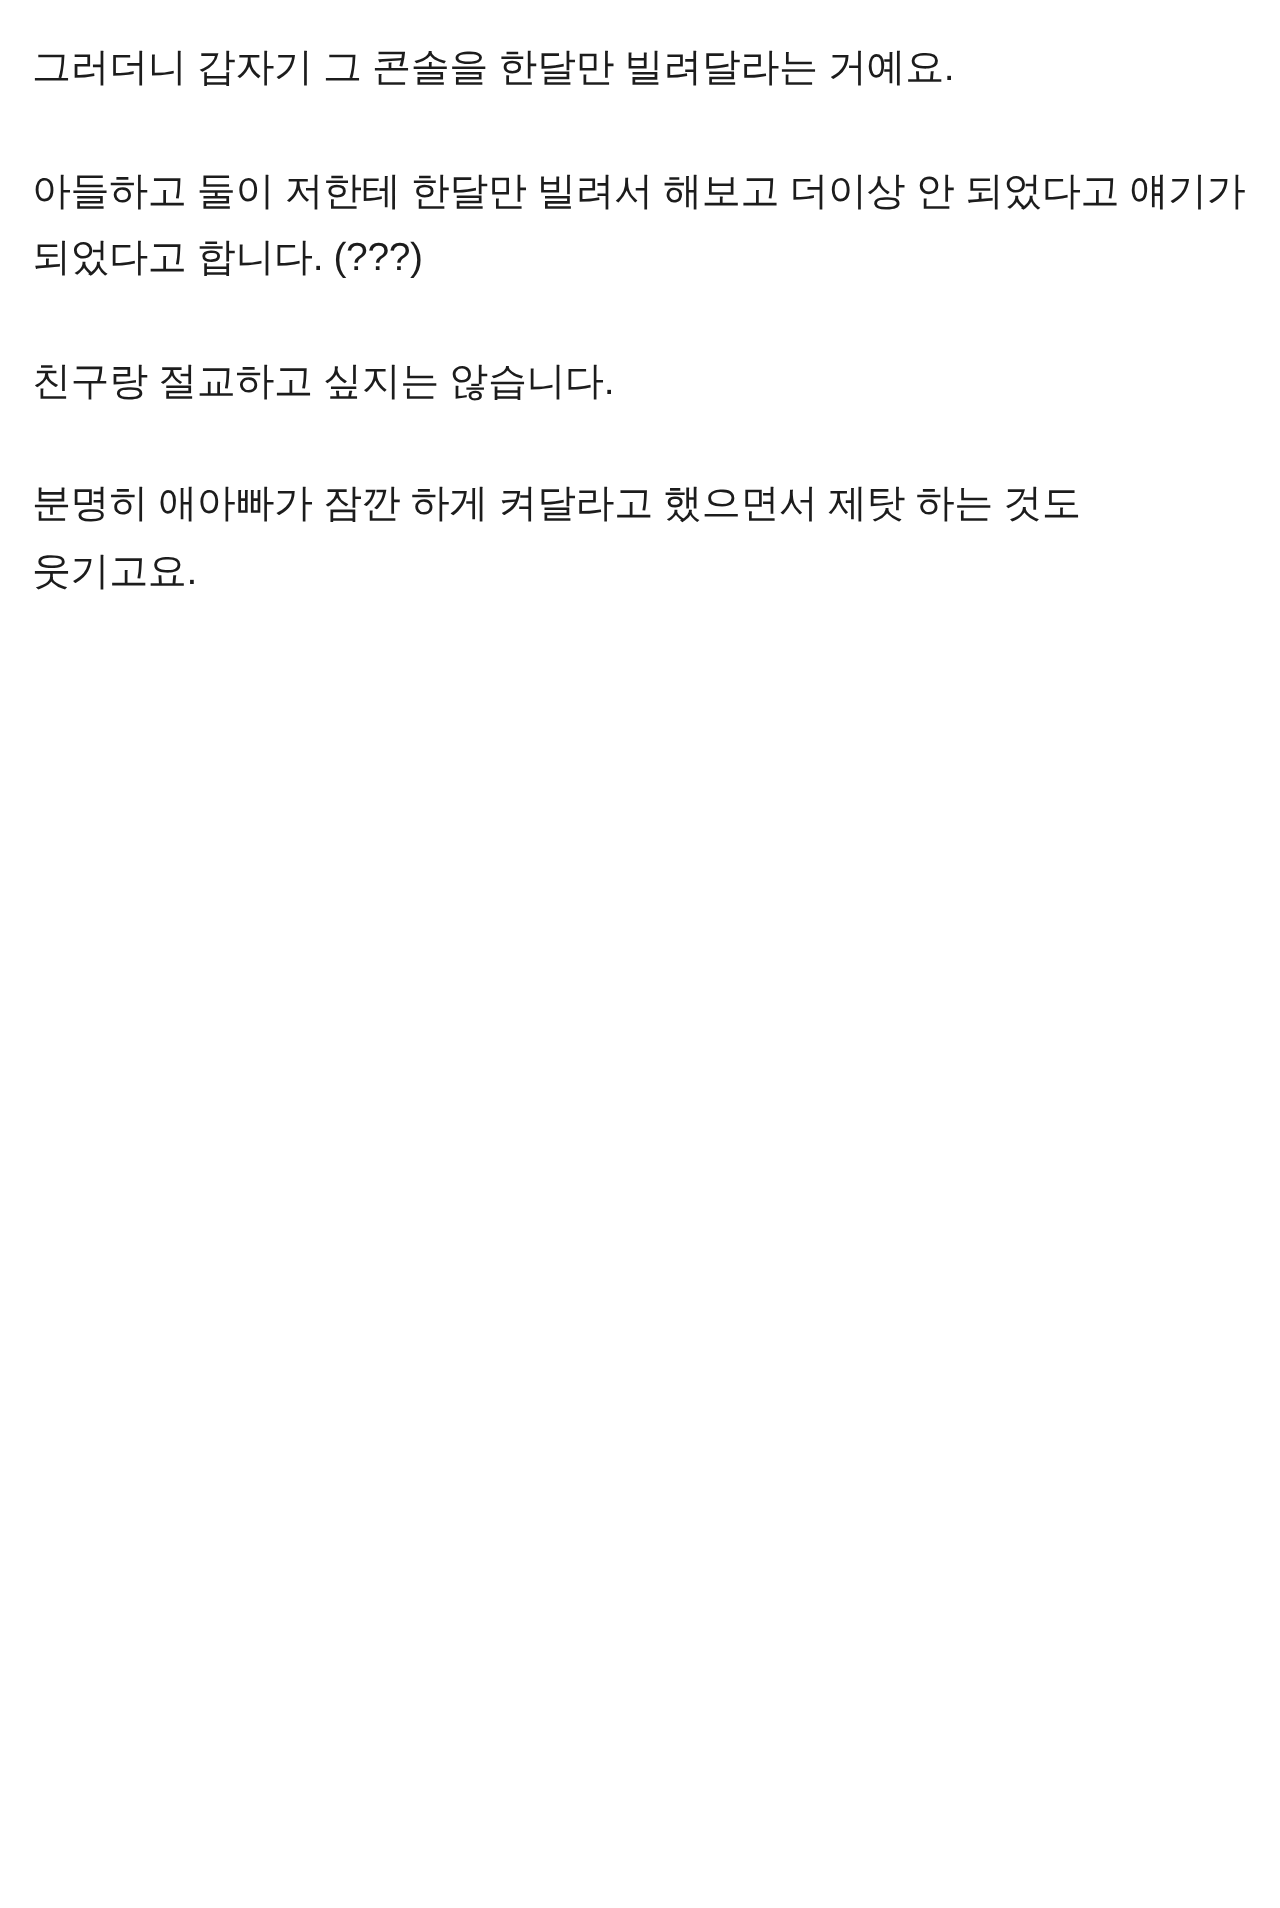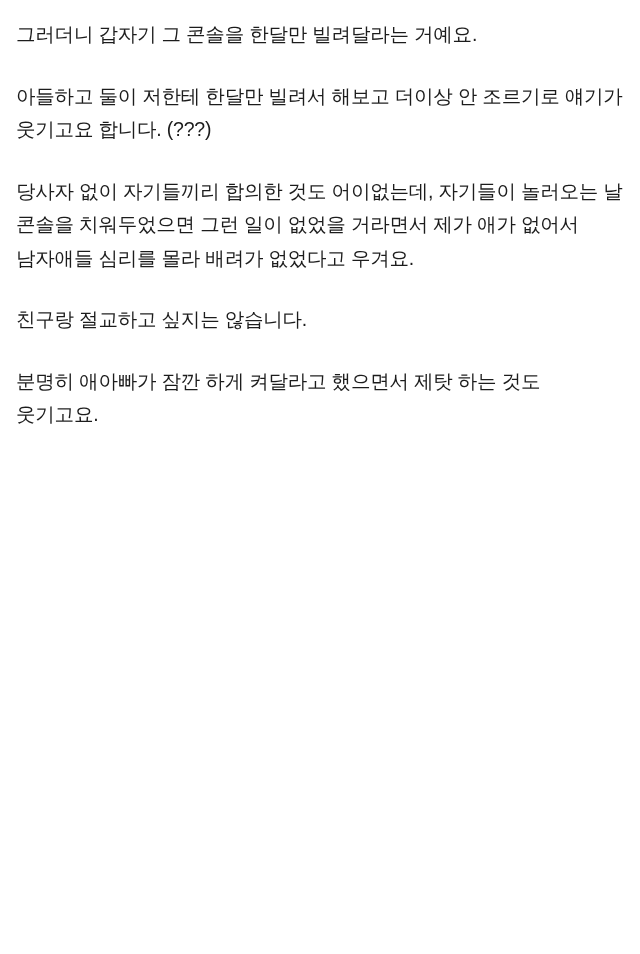--- a/index.html
+++ b/index.html
@@ -30,17 +30,16 @@
   }
   .para:last-child {
     margin-bottom: 0;
   }
 </style>
 </head>
 <body>
 
 <div class="page">
   <p class="para">그러더니 갑자기 그 콘솔을 한달만 빌려달라는 거예요.</p>
-  <p class="para">아들하고 둘이 저한테 한달만 빌려서 해보고 더이상 안 조르기로 얘기가 웃기고요 합니다. (???)</p>
-  <p class="para">당사자 없이 자기들끼리 합의한 것도 어이없는데, 자기들이 놀러오는 날 콘솔을 치워두었으면 그런 일이 없었을 거라면서 제가 애가 없어서 남자애들 심리를 몰라 배려가 없었다고 우겨요.</p>
+  <p class="para">아들하고 둘이 저한테 한달만 빌려서 해보고 더이상 안 되었다고 얘기가 되었다고 합니다. (???)</p>
   <p class="para">친구랑 절교하고 싶지는 않습니다.</p>
   <p class="para">분명히 애아빠가 잠깐 하게 켜달라고 했으면서 제탓 하는 것도 웃기고요.</p>
 </div>
 
 </body></html>

